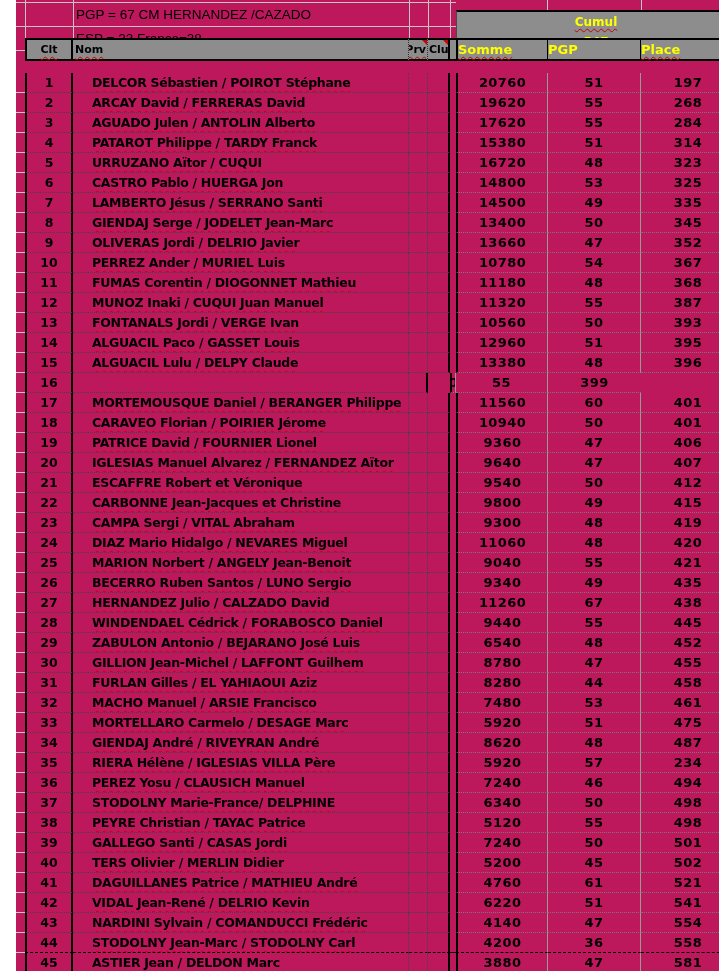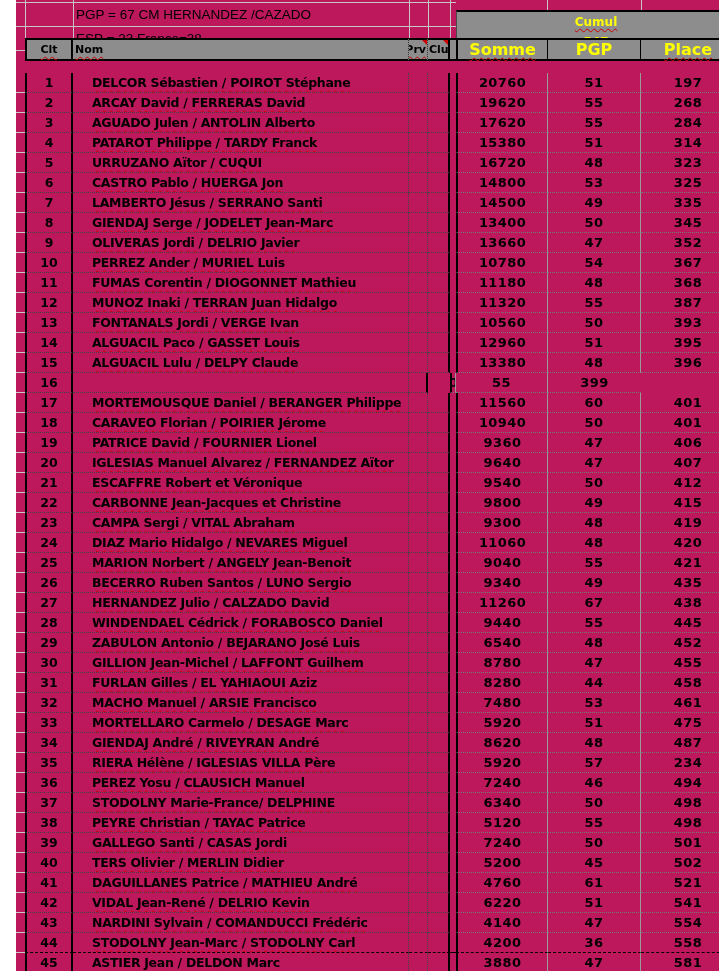--- a/index.html
+++ b/index.html
@@ -50,21 +50,21 @@
     font-weight:bold;font-size:11px;border-radius:9px;
   }
   .hrow .hc{border-top:2px solid #000;border-bottom:2px solid #000;
     background:var(--gray-dark);display:flex;align-items:center;position:relative;}
   .h-clt{border-left:2px solid #000;border-right:2px solid #000;justify-content:center;}
   .h-nom{padding-left:2px;border-right:1px dotted #333;}
   .h-prv{justify-content:flex-end;padding-right:1px;border-right:1px dotted #333;overflow:hidden;}
   .h-club{padding-left:1px;border-right:2px solid #000;overflow:hidden;}
   .h-gapc{background:#fff;border-top:none;border-bottom:2px solid #000;}
   .h-yellow{background:var(--gray-light);border-top:1px solid #000;border-bottom:2px solid #000;
-    color:var(--yellow);justify-content:center;font-size:16px;}
+    color:var(--yellow);justify-content:flex-start;font-size:13px;}
   .h-somme{border-left:2px solid #000;border-right:1px solid #000;}
   .h-pgp{border-right:1px solid #000;}
   .tri{position:absolute;top:0;right:0;width:0;height:0;
     border-top:5px solid #d00000;border-left:5px solid transparent;}
   
   .tbody{position:absolute;left:0;top:73px;width:719px;height:898px;overflow:hidden;}
   .row{display:grid;grid-template-columns:9px 48px 336px 19px 22px 6px 92px 93px 94px;height:20px;}
   .c{display:flex;align-items:center;overflow:hidden;}
   .c-margin{border-bottom:1px solid #c9c9c9;}
   .c-clt{border-left:2px solid #000;border-right:2px solid #000;border-bottom:1px dotted #444;
@@ -289,21 +289,21 @@
     <div class="c c-gap"></div>
     <div class="c c-num c-somme">11180</div>
     <div class="c c-num c-pgp">48</div>
     <div class="c c-num c-place">368</div>
   </div>
 
   <div class="row">
     <div class="c c-margin"></div>
     <div class="c c-clt">12</div>
     <div class="c c-nom">
-          <span class="nm sq-black">MUNOZ Inaki / TERRAN Juan Hidalgo</span>
+          <span class="nm sq-black">MUNOZ Inaki / CUQUI Juan Manuel</span>
         </div>
     <div class="c c-prv"></div>
     <div class="c c-club"></div>
     <div class="c c-gap"></div>
     <div class="c c-num c-somme">11320</div>
     <div class="c c-num c-pgp">55</div>
     <div class="c c-num c-place">387</div>
   </div>
 
   <div class="row">

